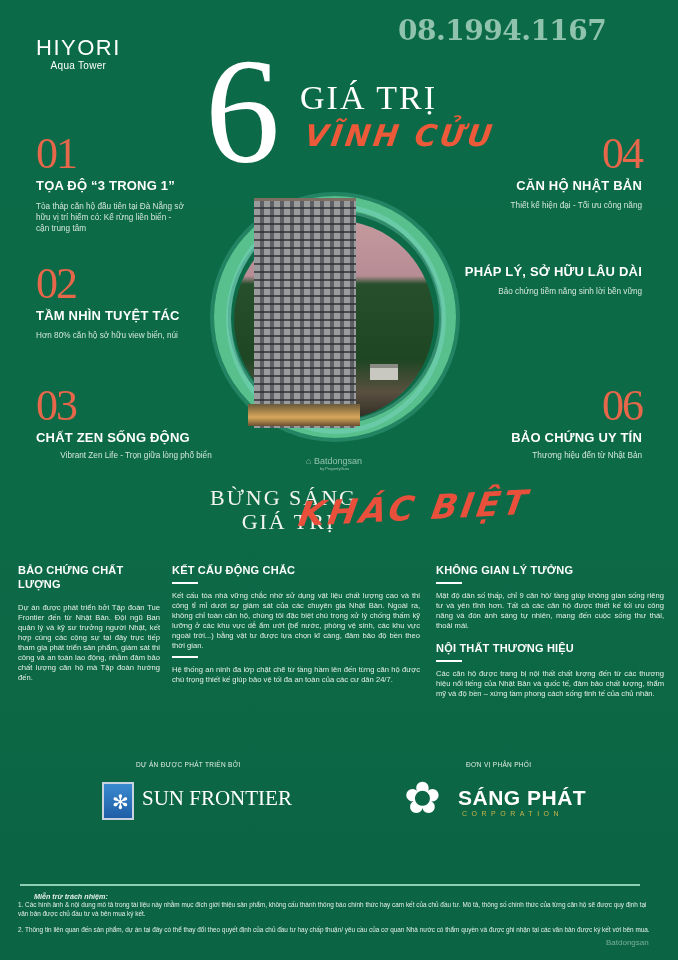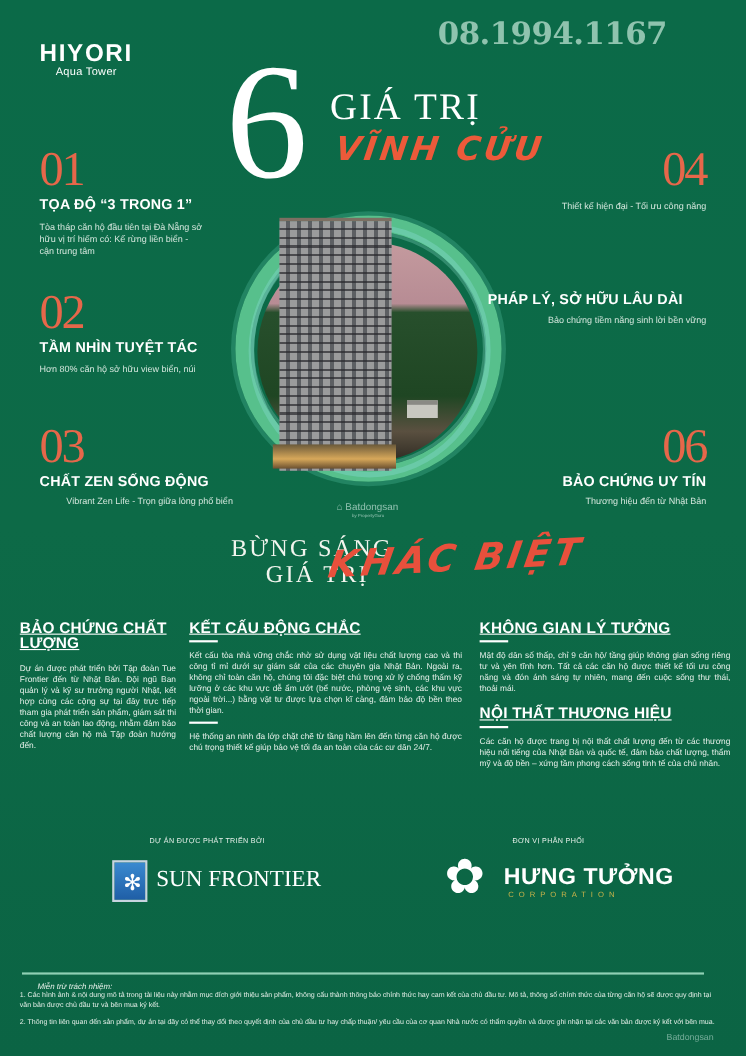--- a/index.html
+++ b/index.html
@@ -8,21 +8,21 @@
       background: #0c6a47;
       font-family: "Liberation Sans", sans-serif;
       color: #ffffff;
       position: relative;
     }
     .page { position: relative; width: 678px; height: 960px; background: linear-gradient(180deg, #0b6a48 0%, #0d6a47 50%, #0b6444 100%); overflow: hidden; }
     .abs { position: absolute; }
 
     
     .brand { left: 36px; top: 36px; text-align: center; }
-    .brand-name { font-size: 22px; font-weight: bold; letter-spacing: 1.5px; line-height: 24px; }
+    .brand-name { font-size: 22px; font-weight: normal; letter-spacing: 1.5px; line-height: 24px; }
     .brand-sub { font-size: 10px; letter-spacing: 0.3px; line-height: 12px; }
     .phone { left: 398px; top: 14px; font-family: "DejaVu Serif", serif; font-weight: bold; font-size: 28px; color: #8fc3ae; letter-spacing: -0.5px; }
 
     
     .six { left: 205px; top: 36px; font-family: "Liberation Serif", serif; font-size: 150px; line-height: 150px; color: #ffffff; font-weight: normal; }
     .gia-tri { left: 300px; top: 80px; font-family: "Liberation Serif", serif; font-size: 34px; letter-spacing: 2px; line-height: 36px; }
     .vinh-cuu { left: 305px; top: 118px; font-family: "DejaVu Sans", sans-serif; font-style: italic; font-weight: bold; font-size: 30px; letter-spacing: 3px; color: #ec5a3a; transform: skew(-8deg); }
 
     
     .feat-num { font-family: "Liberation Serif", serif; font-size: 44px; line-height: 44px; color: #e6674a; letter-spacing: -2px; }
@@ -46,34 +46,34 @@
     .villa { left: 370px; top: 364px; width: 28px; height: 16px; background: #c8c8c0; border-top: 4px solid #8a8a84; }
 
     .watermark-mid { left: 306px; top: 456px; font-size: 9px; color: rgba(200,230,220,0.7); }
     .watermark-mid small { display: block; font-size: 4px; padding-left: 14px; }
 
     
     .bung { left: 210px; top: 486px; font-family: "Liberation Serif", serif; font-size: 22px; letter-spacing: 2px; line-height: 24px; text-align: center; color: #f2f5ee; }
     .khac { left: 300px; top: 488px; font-family: "DejaVu Sans", sans-serif; font-weight: bold; font-style: italic; font-size: 34px; color: #e8503c; letter-spacing: 3px; transform: skew(-12deg) rotate(-3deg); }
 
     
-    .col-h { font-size: 14px; font-weight: bold; letter-spacing: 0.2px; line-height: 14px; text-decoration: underline; }
+    .col-h { font-size: 11px; font-weight: bold; letter-spacing: 0.2px; line-height: 14px; }
     .col-rule { width: 26px; height: 2px; background: #ffffff; margin: 5px 0 7px; }
     .col-p { font-size: 7.6px; line-height: 10px; color: #e4efe8; text-align: justify; }
 
     
     .pt-label { font-size: 6.5px; letter-spacing: 0.3px; color: #e4efe8; }
     .sf-logo { left: 102px; top: 782px; width: 32px; height: 38px; background: linear-gradient(180deg, #3a8ad0, #1f5ea6); border: 2px solid #c7d4e0; }
     .sf-logo span { position: absolute; left: 8px; top: 6px; font-size: 20px; color: #fff; }
     .sf-name { left: 142px; top: 786px; font-family: "Liberation Serif", serif; font-size: 21px; letter-spacing: 0px; }
     .hp-flower { left: 404px; top: 776px; font-size: 44px; line-height: 44px; color: #ffffff; }
     .hp-name { left: 458px; top: 786px; font-size: 21px; font-weight: bold; letter-spacing: 0.5px; }
     .hp-corp { left: 462px; top: 810px; font-size: 7px; letter-spacing: 4.5px; color: #c9b34a; }
     .disc { left: 18px; top: 893px; width: 640px; font-size: 6.4px; line-height: 8.4px; color: #e4efe8; }
-    .disc-title { font-weight: normal; font-style: italic; font-size: 7.2px; padding-left: 16px; }
+    .disc-title { font-weight: bold; font-style: italic; font-size: 7.2px; padding-left: 16px; }
     .wm-bottom { left: 606px; top: 938px; font-size: 8px; color: rgba(200,230,220,0.55); }
   </style>
 </head>
 <body>
 
 <div class="page">
 
   <div class="abs brand">
     <div class="brand-name">HIYORI</div>
     <div class="brand-sub">Aqua Tower</div>
@@ -107,24 +107,25 @@
     <div class="feat-desc" style="margin-top:6px;">Hơn 80% căn hộ sở hữu view biển, núi</div>
   </div>
   <div class="abs left-feat" style="top:384px;">
     <div class="feat-num">03</div>
     <div class="feat-title" style="margin-top:2px;">CHẤT ZEN SỐNG ĐỘNG</div>
     <div class="feat-desc" style="margin-top:4px;text-align:center;">Vibrant Zen Life - Trọn giữa lòng phố biển</div>
   </div>
 
   <div class="abs right-feat" style="top:132px;">
     <div class="feat-num">04</div>
+    <div class="feat-title" style="margin-top:2px;">CĂN HỘ NHẬT BẢN</div>
     <div class="feat-desc" style="margin-top:6px;">Thiết kế hiện đại - Tối ưu công năng</div>
   </div>
   <div class="abs right-feat" style="top:262px;">
-    <div class="feat-title" style="margin-top:2px;text-align:center;">PHÁP LÝ, SỞ HỮU LÂU DÀI</div>
+    <div class="feat-title" style="margin-top:2px;">PHÁP LÝ, SỞ HỮU LÂU DÀI</div>
     <div class="feat-desc" style="margin-top:6px;">Bảo chứng tiềm năng sinh lời bền vững</div>
   </div>
   <div class="abs right-feat" style="top:384px;">
     <div class="feat-num">06</div>
     <div class="feat-title" style="margin-top:2px;">BẢO CHỨNG UY TÍN</div>
     <div class="feat-desc" style="margin-top:4px;">Thương hiệu đến từ Nhật Bản</div>
   </div>
 
   <div class="abs bung">
     <div>BỪNG SÁNG</div>
@@ -155,21 +156,21 @@
   </div>
 
   <div class="abs pt-label" style="left:136px; top:761px;">DỰ ÁN ĐƯỢC PHÁT TRIỂN BỞI</div>
   <div class="abs sf-logo">
       <span>✻</span>
     </div>
   <div class="abs sf-name">SUN FRONTIER</div>
 
   <div class="abs pt-label" style="left:466px; top:761px;">ĐƠN VỊ PHÂN PHỐI</div>
   <div class="abs hp-flower">✿</div>
-  <div class="abs hp-name">HƯNG TƯỞNG</div>
+  <div class="abs hp-name">SÁNG PHÁT</div>
   <div class="abs hp-corp">CORPORATION</div>
 
   <div class="abs" style="left:20px; top:884px; width:620px; height:2px; background:#8fd0b4;"></div>
   <div class="abs disc">
     <div class="disc-title">Miễn trừ trách nhiệm:</div>
     <div>1. Các hình ảnh &amp; nội dung mô tả trong tài liệu này nhằm mục đích giới thiệu sản phẩm, không cấu thành thông báo chính thức hay cam kết của chủ đầu tư. Mô tả, thông số chính thức của từng căn hộ sẽ được quy định tại văn bản được chủ đầu tư và bên mua ký kết.</div>
     <div style="margin-top:8px;">2. Thông tin liên quan đến sản phẩm, dự án tại đây có thể thay đổi theo quyết định của chủ đầu tư hay chấp thuận/ yêu cầu của cơ quan Nhà nước có thẩm quyền và được ghi nhận tại các văn bản được ký kết với bên mua.</div>
   </div>
   <div class="abs wm-bottom">Batdongsan</div>
 

